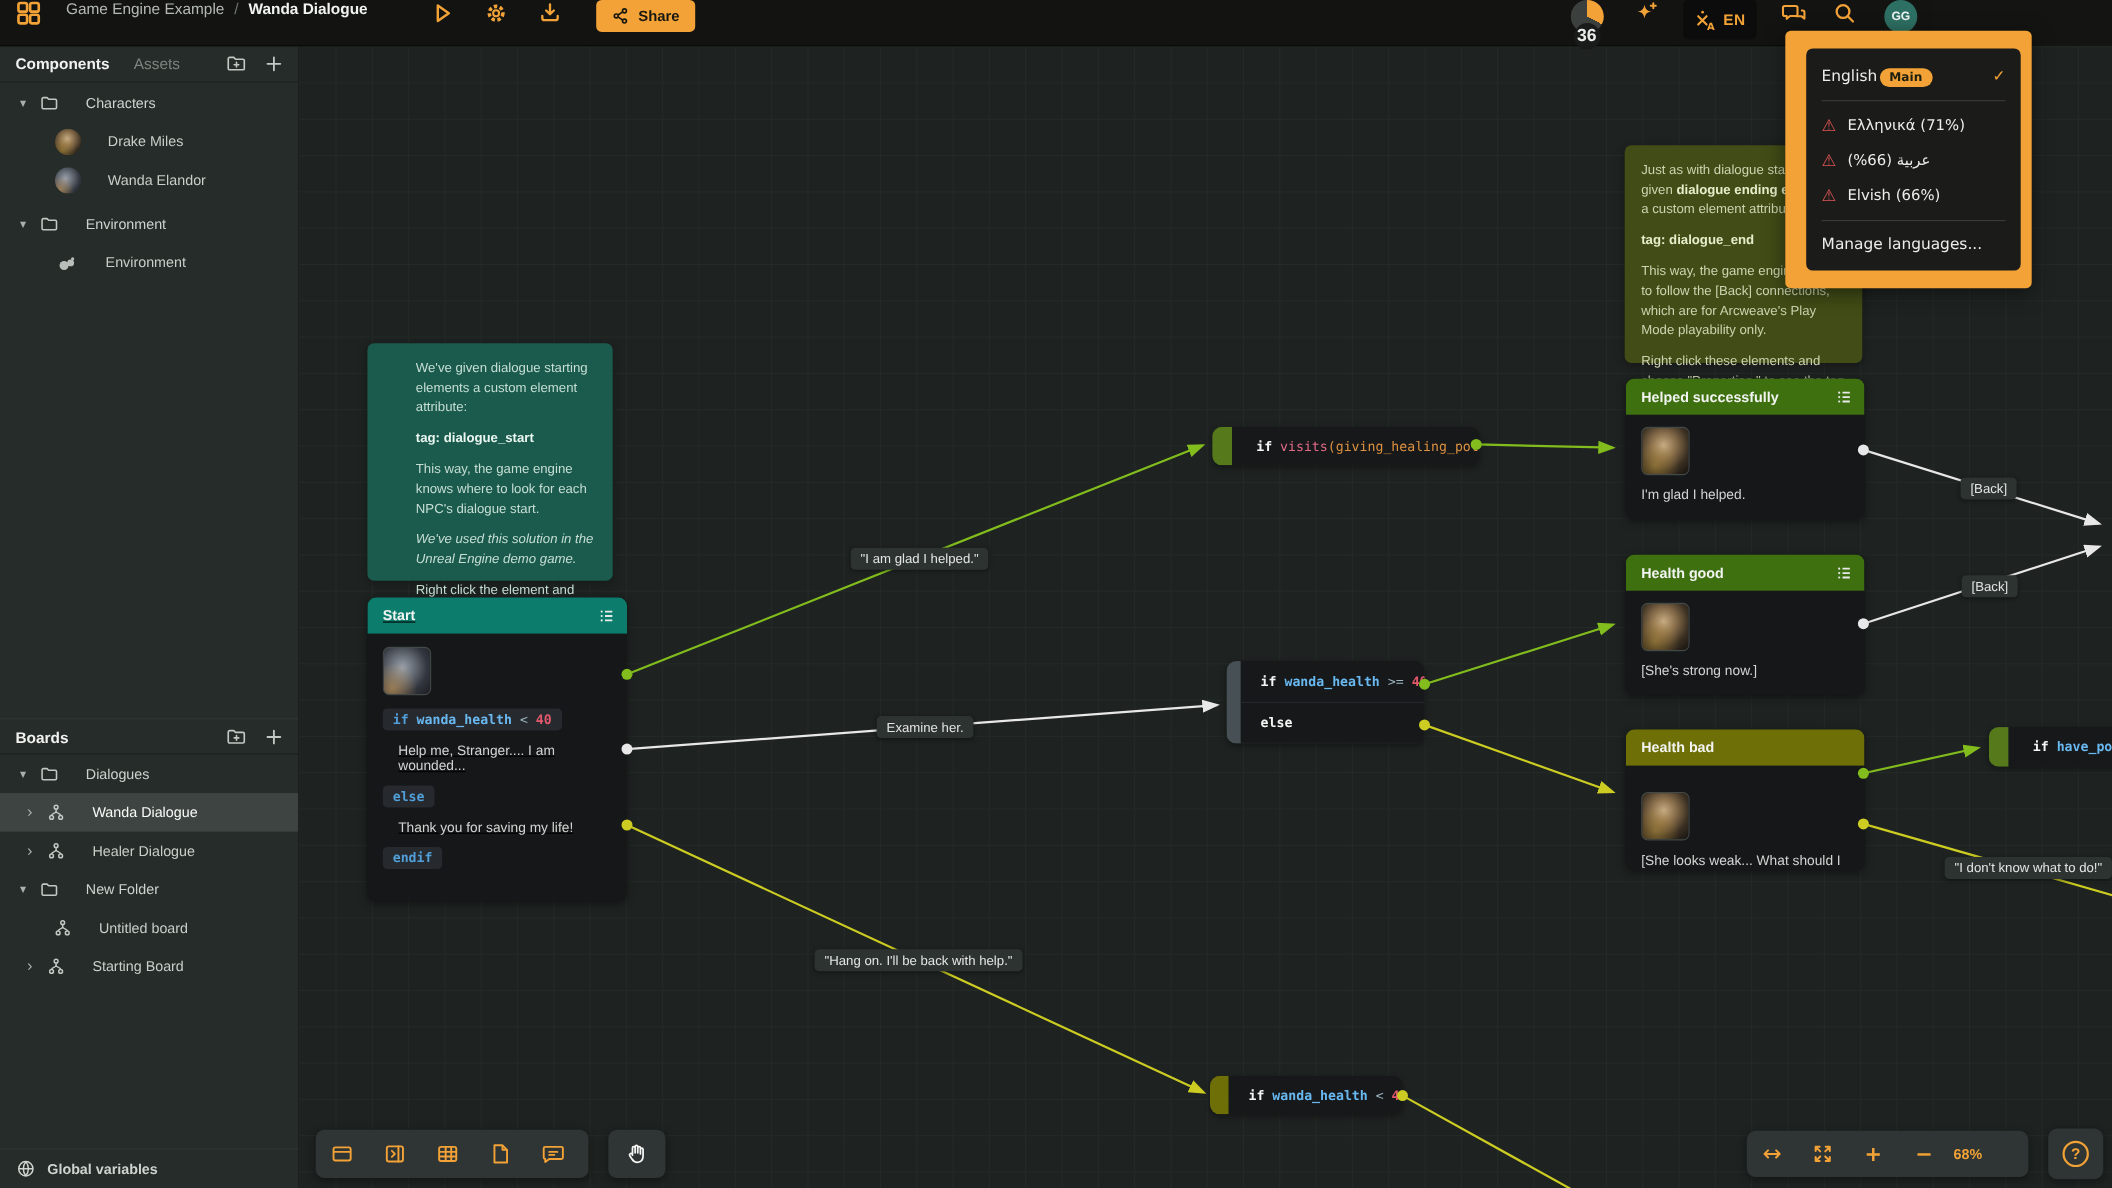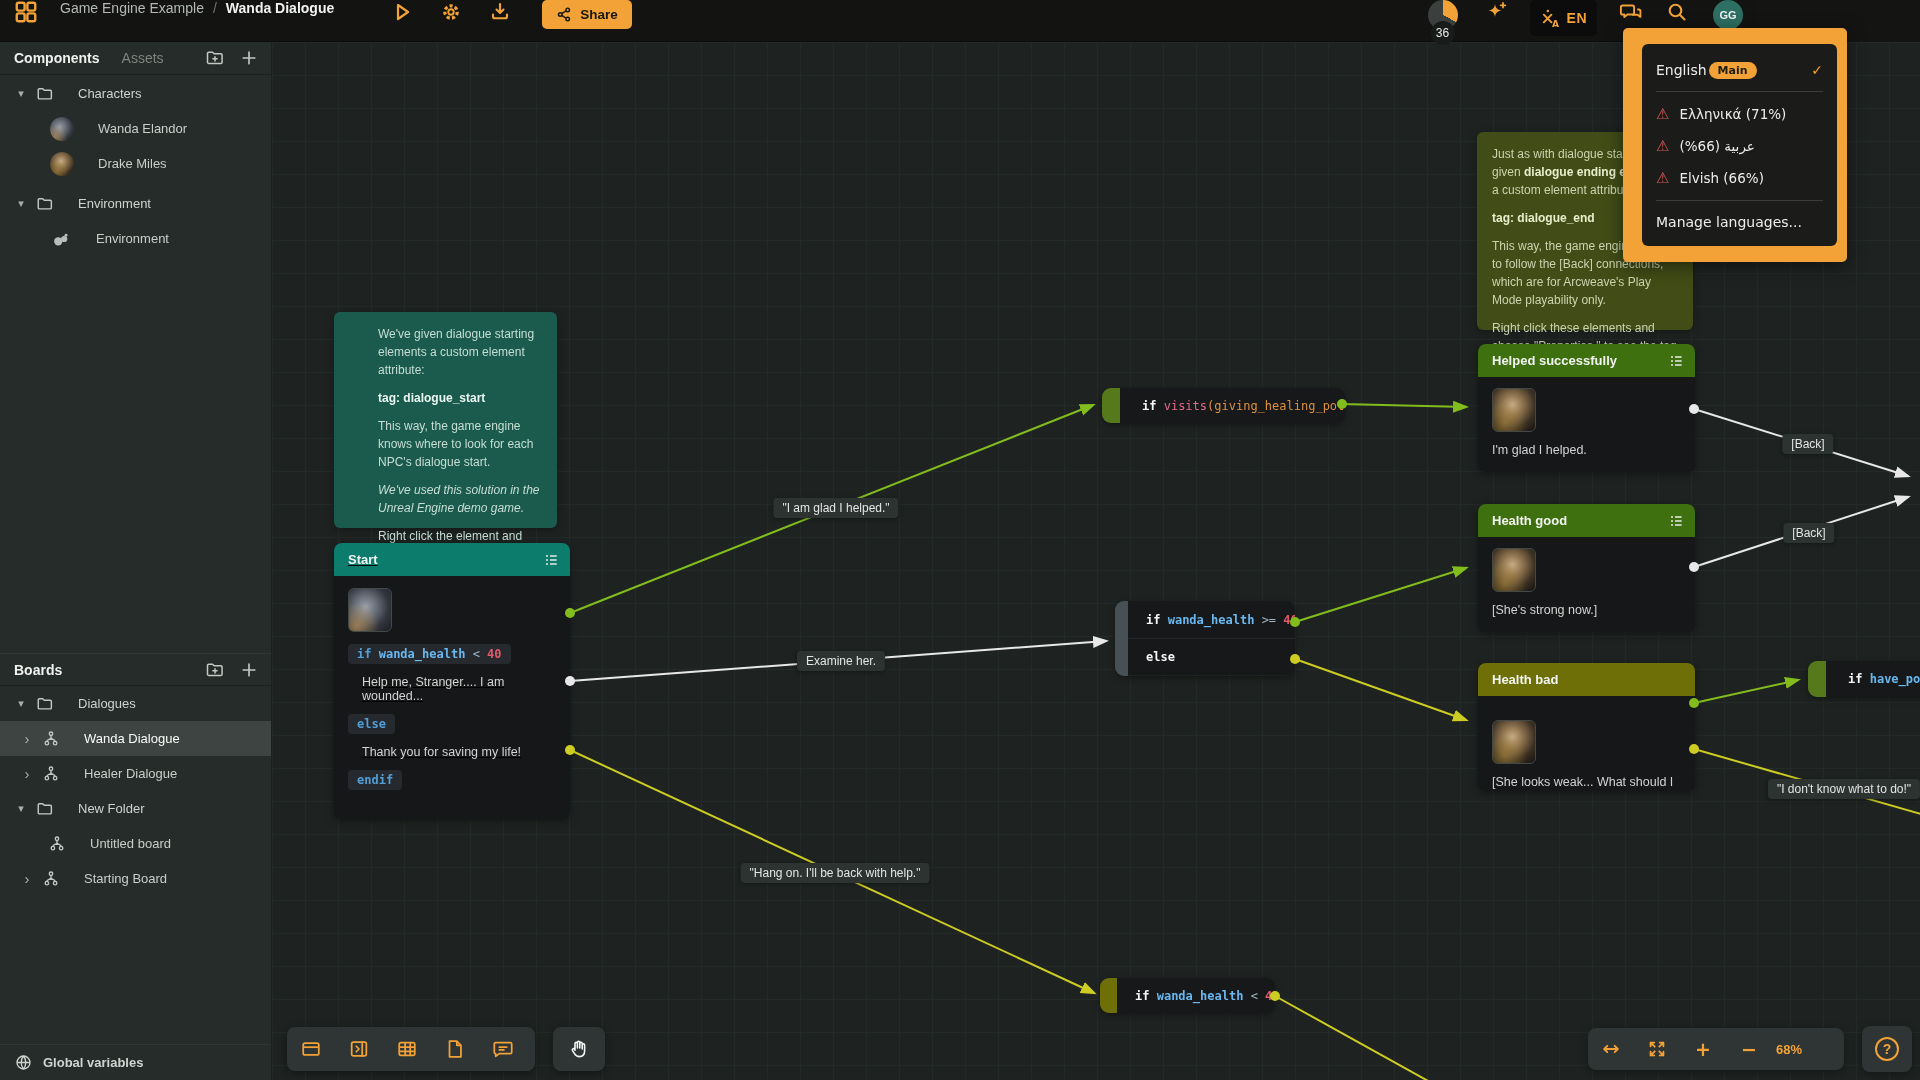--- a/index.html
+++ b/index.html
@@ -81,21 +81,21 @@
   .tb-icon { width:24px; height:24px; color:#f2a236; }
   .iconbtn { background:none; border:none; cursor:pointer; display:flex; align-items:center;
              justify-content:center; }
   #share-btn { background:#f2a236; color:#181810; border:none; border-radius:5px; height:29px;
     padding:0 14px; font-size:13.5px; font-weight:bold; display:flex; gap:7px; align-items:center;
     cursor:pointer; }
   #autosave-badge { width:30px; height:30px; border-radius:50%;
     background:conic-gradient(#f2a236 0 118deg,#3b403e 118deg 360deg);
     display:flex; align-items:center; justify-content:center; }
   #autosave-badge .inner { width:24px; height:24px; border-radius:50%; background:#191b1a;
-    color:#e9ece9; font-size:12px; font-weight:normal; display:flex; align-items:center;
+    color:#e9ece9; font-size:16px; font-weight:bold; display:flex; align-items:center;
     justify-content:center;margin-top:36px; }
   #lang-group { background:#0b0c0b; border-radius:5px; height:36px; padding:0 10px;
     display:flex; align-items:center; gap:6px; }
   #lang-code { color:#f2a236; font-size:14px; font-weight:bold; letter-spacing:.5px; }
   #user-avatar { width:30px; height:30px; border-radius:50%; background:#2e6f63; color:#eef3f1;
     font-size:11px; font-weight:bold; display:flex; align-items:center; justify-content:center; }
 
   
   #sidebar { left:0; top:42px; bottom:0; width:272px; background:#262c29; z-index:9;
              border-right:1px solid #1b1f1d; }
@@ -419,26 +419,26 @@
 
   <div style="position:absolute;top:34px;left:0;right:0;">
     <div class="row folder">
       <span class="chev">▾</span>
       <svg class="f-icon" viewBox="0 0 24 24" fill="none" stroke="currentColor" stroke-width="1.9" stroke-linejoin="round">
         <path d="M3 6.5 a1.5 1.5 0 0 1 1.5 -1.5 h4.5 l2 2 h8 a1.5 1.5 0 0 1 1.5 1.5 v8.5 a1.5 1.5 0 0 1 -1.5 1.5 h-14.5 a1.5 1.5 0 0 1 -1.5 -1.5 Z"></path>
         </svg>
       <span class="label">Characters</span>
     </div>
     <div class="row item">
+      <span class="mini-avatar portrait-drake"></span>
+      <span class="label">Drake Miles</span>
+    </div>
+    <div class="row item">
       <span class="mini-avatar portrait-wanda"></span>
       <span class="label">Wanda Elandor</span>
-    </div>
-    <div class="row item">
-      <span class="mini-avatar portrait-drake"></span>
-      <span class="label">Drake Miles</span>
     </div>
     <div class="row folder" style="margin-top:5px;">
       <span class="chev">▾</span>
       <svg class="f-icon" viewBox="0 0 24 24" fill="none" stroke="currentColor" stroke-width="1.9" stroke-linejoin="round">
         <path d="M3 6.5 a1.5 1.5 0 0 1 1.5 -1.5 h4.5 l2 2 h8 a1.5 1.5 0 0 1 1.5 1.5 v8.5 a1.5 1.5 0 0 1 -1.5 1.5 h-14.5 a1.5 1.5 0 0 1 -1.5 -1.5 Z"></path>
         </svg>
       <span class="label">Environment</span>
     </div>
     <div class="row item">
       <svg width="22" height="22" viewBox="0 0 24 24">

